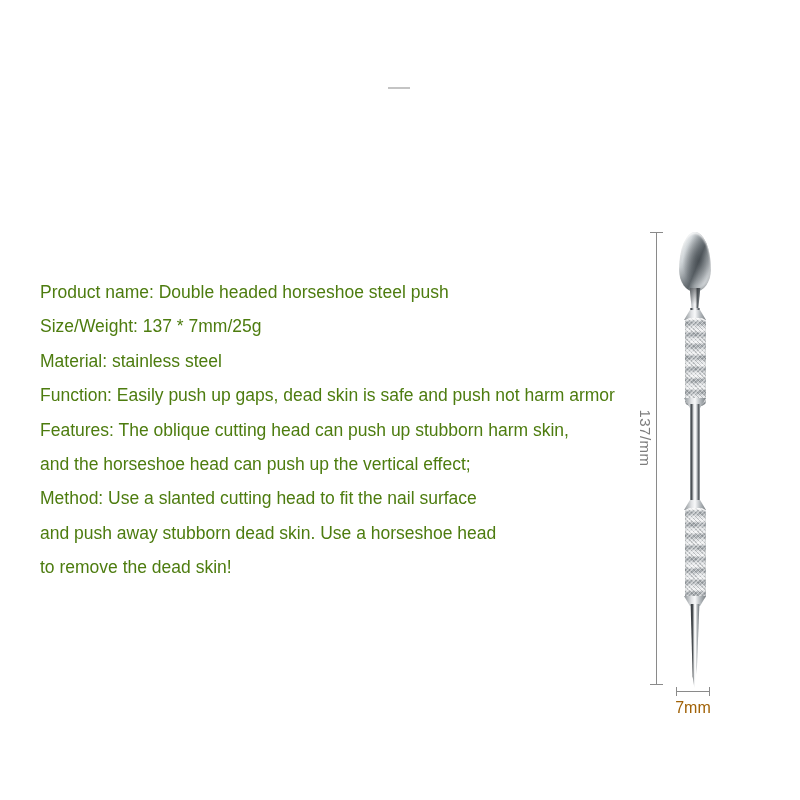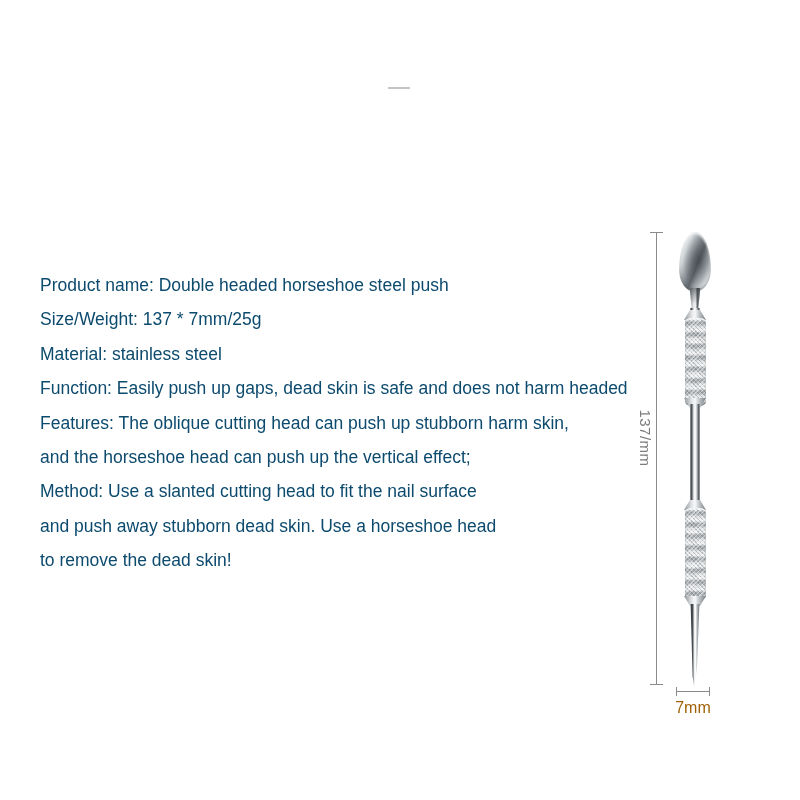--- a/index.html
+++ b/index.html
@@ -29,24 +29,24 @@
     top: 87px;
     left: 388px;
     width: 22px;
     height: 2px;
     background: #c4c4c4;
   }
 
   
   .specs {
     position: absolute;
-    top: 268px;
+    top: 275px;
     left: 40px;
     width: 590px;
-    color: #0c4a6e;
+    color: #4d7c0f;
   }
   .specs p {
     margin: 0;
     font-size: 17.5px;
     line-height: 34.4px;
     height: 34.4px;
     white-space: nowrap;
   }
 
   
@@ -162,21 +162,21 @@
 <body>
 
 <div class="canvas">
 
   <div class="title-underline"></div>
 
   <div class="specs">
     <p>Product name: Double headed horseshoe steel push</p>
     <p>Size/Weight: 137 * 7mm/25g</p>
     <p>Material: stainless steel</p>
-    <p>Function: Easily push up gaps, dead skin is safe and does not harm headed</p>
+    <p>Function: Easily push up gaps, dead skin is safe and push not harm armor</p>
     <p>Features: The oblique cutting head can push up stubborn harm skin,</p>
     <p>and the horseshoe head can push up the vertical effect;</p>
     <p>Method: Use a slanted cutting head to fit the nail surface</p>
     <p>and push away stubborn dead skin. Use a horseshoe head</p>
     <p>to remove the dead skin!</p>
   </div>
 
   <div class="figure">
     <div class="spoon-head"></div>
     <div class="spoon-neck"></div>

